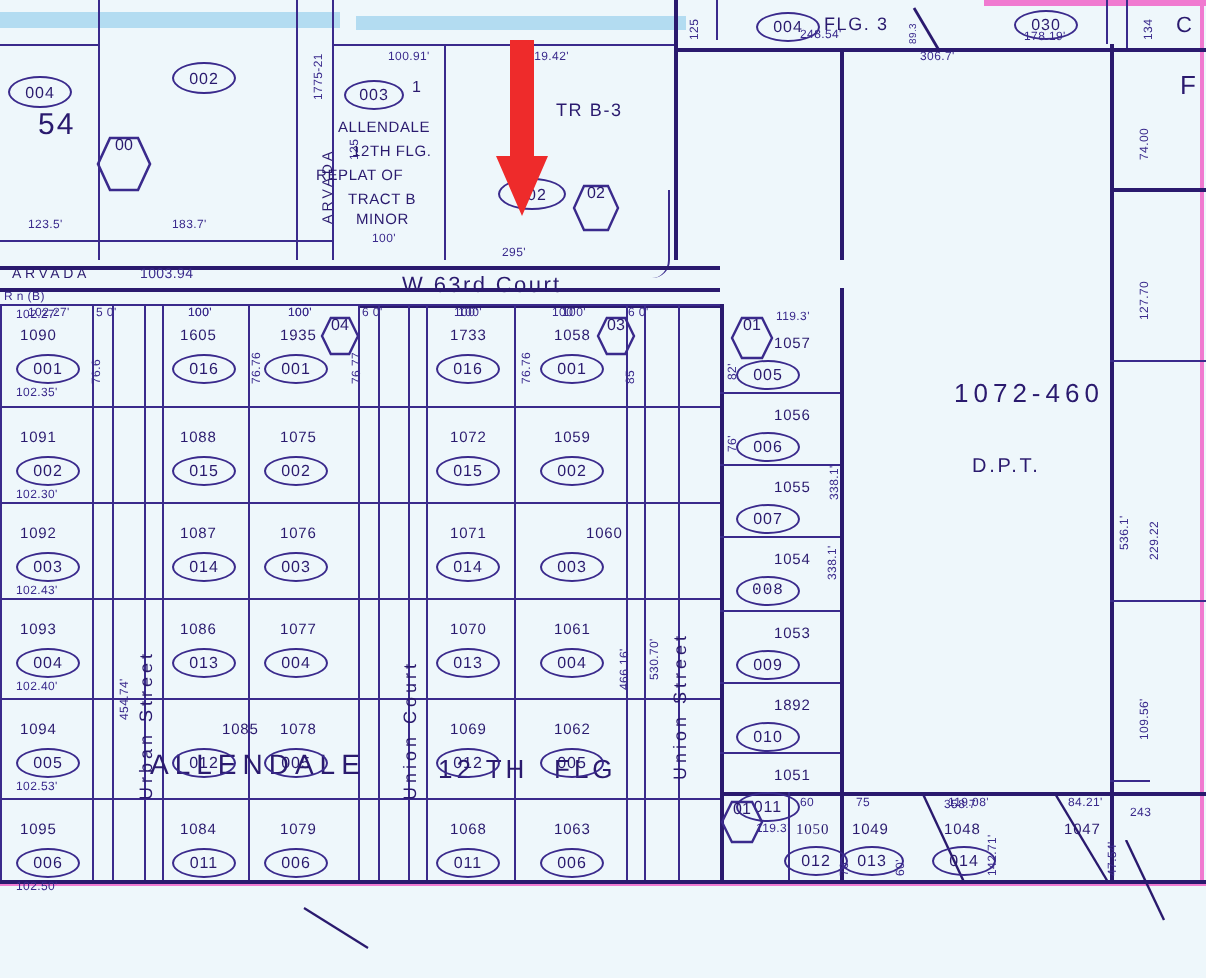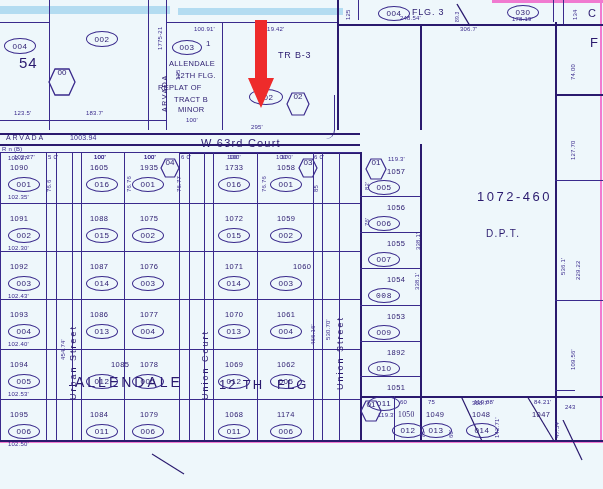--- a/index.html
+++ b/index.html
@@ -313,21 +313,21 @@
         <span>03</span>
       </div>
       <div class="t num" style="left: 277px; top: 215px;">1059</div>
       <div class="oval" style="left: 270px; top: 228px; width: 30px; height: 13px;">002</div>
       <div class="t num" style="left: 293px; top: 263px;">1060</div>
       <div class="oval" style="left: 270px; top: 276px; width: 30px; height: 13px;">003</div>
       <div class="t num" style="left: 277px; top: 311px;">1061</div>
       <div class="oval" style="left: 270px; top: 324px; width: 30px; height: 13px;">004</div>
       <div class="t num" style="left: 277px; top: 361px;">1062</div>
       <div class="oval" style="left: 270px; top: 374px; width: 30px; height: 13px;">005</div>
-      <div class="t num" style="left: 277px; top: 411px;">1174</div>
+      <div class="t num" style="left: 277px; top: 411px;">1063</div>
       <div class="oval" style="left: 270px; top: 424px; width: 30px; height: 13px;">006</div>
       <div class="t num" style="left: 387px; top: 168px;">1057</div>
       <div class="oval" style="left: 368px; top: 180px; width: 30px; height: 13px;">005</div>
       <div class="hexw" style="left: 365px; top: 158px; width: 22px; height: 22px;">
         <svg viewBox="0 0 22 22">
           <polygon points="5.94,1 16.06,1 21,11 16.06,21 5.94,21 1,11" fill="none" stroke="#3a2a8c" stroke-width="1.2"></polygon>
         </svg>
         <span>01</span>
       </div>
       <div class="t dim" style="left: 388px; top: 156px;">119.3'</div>

